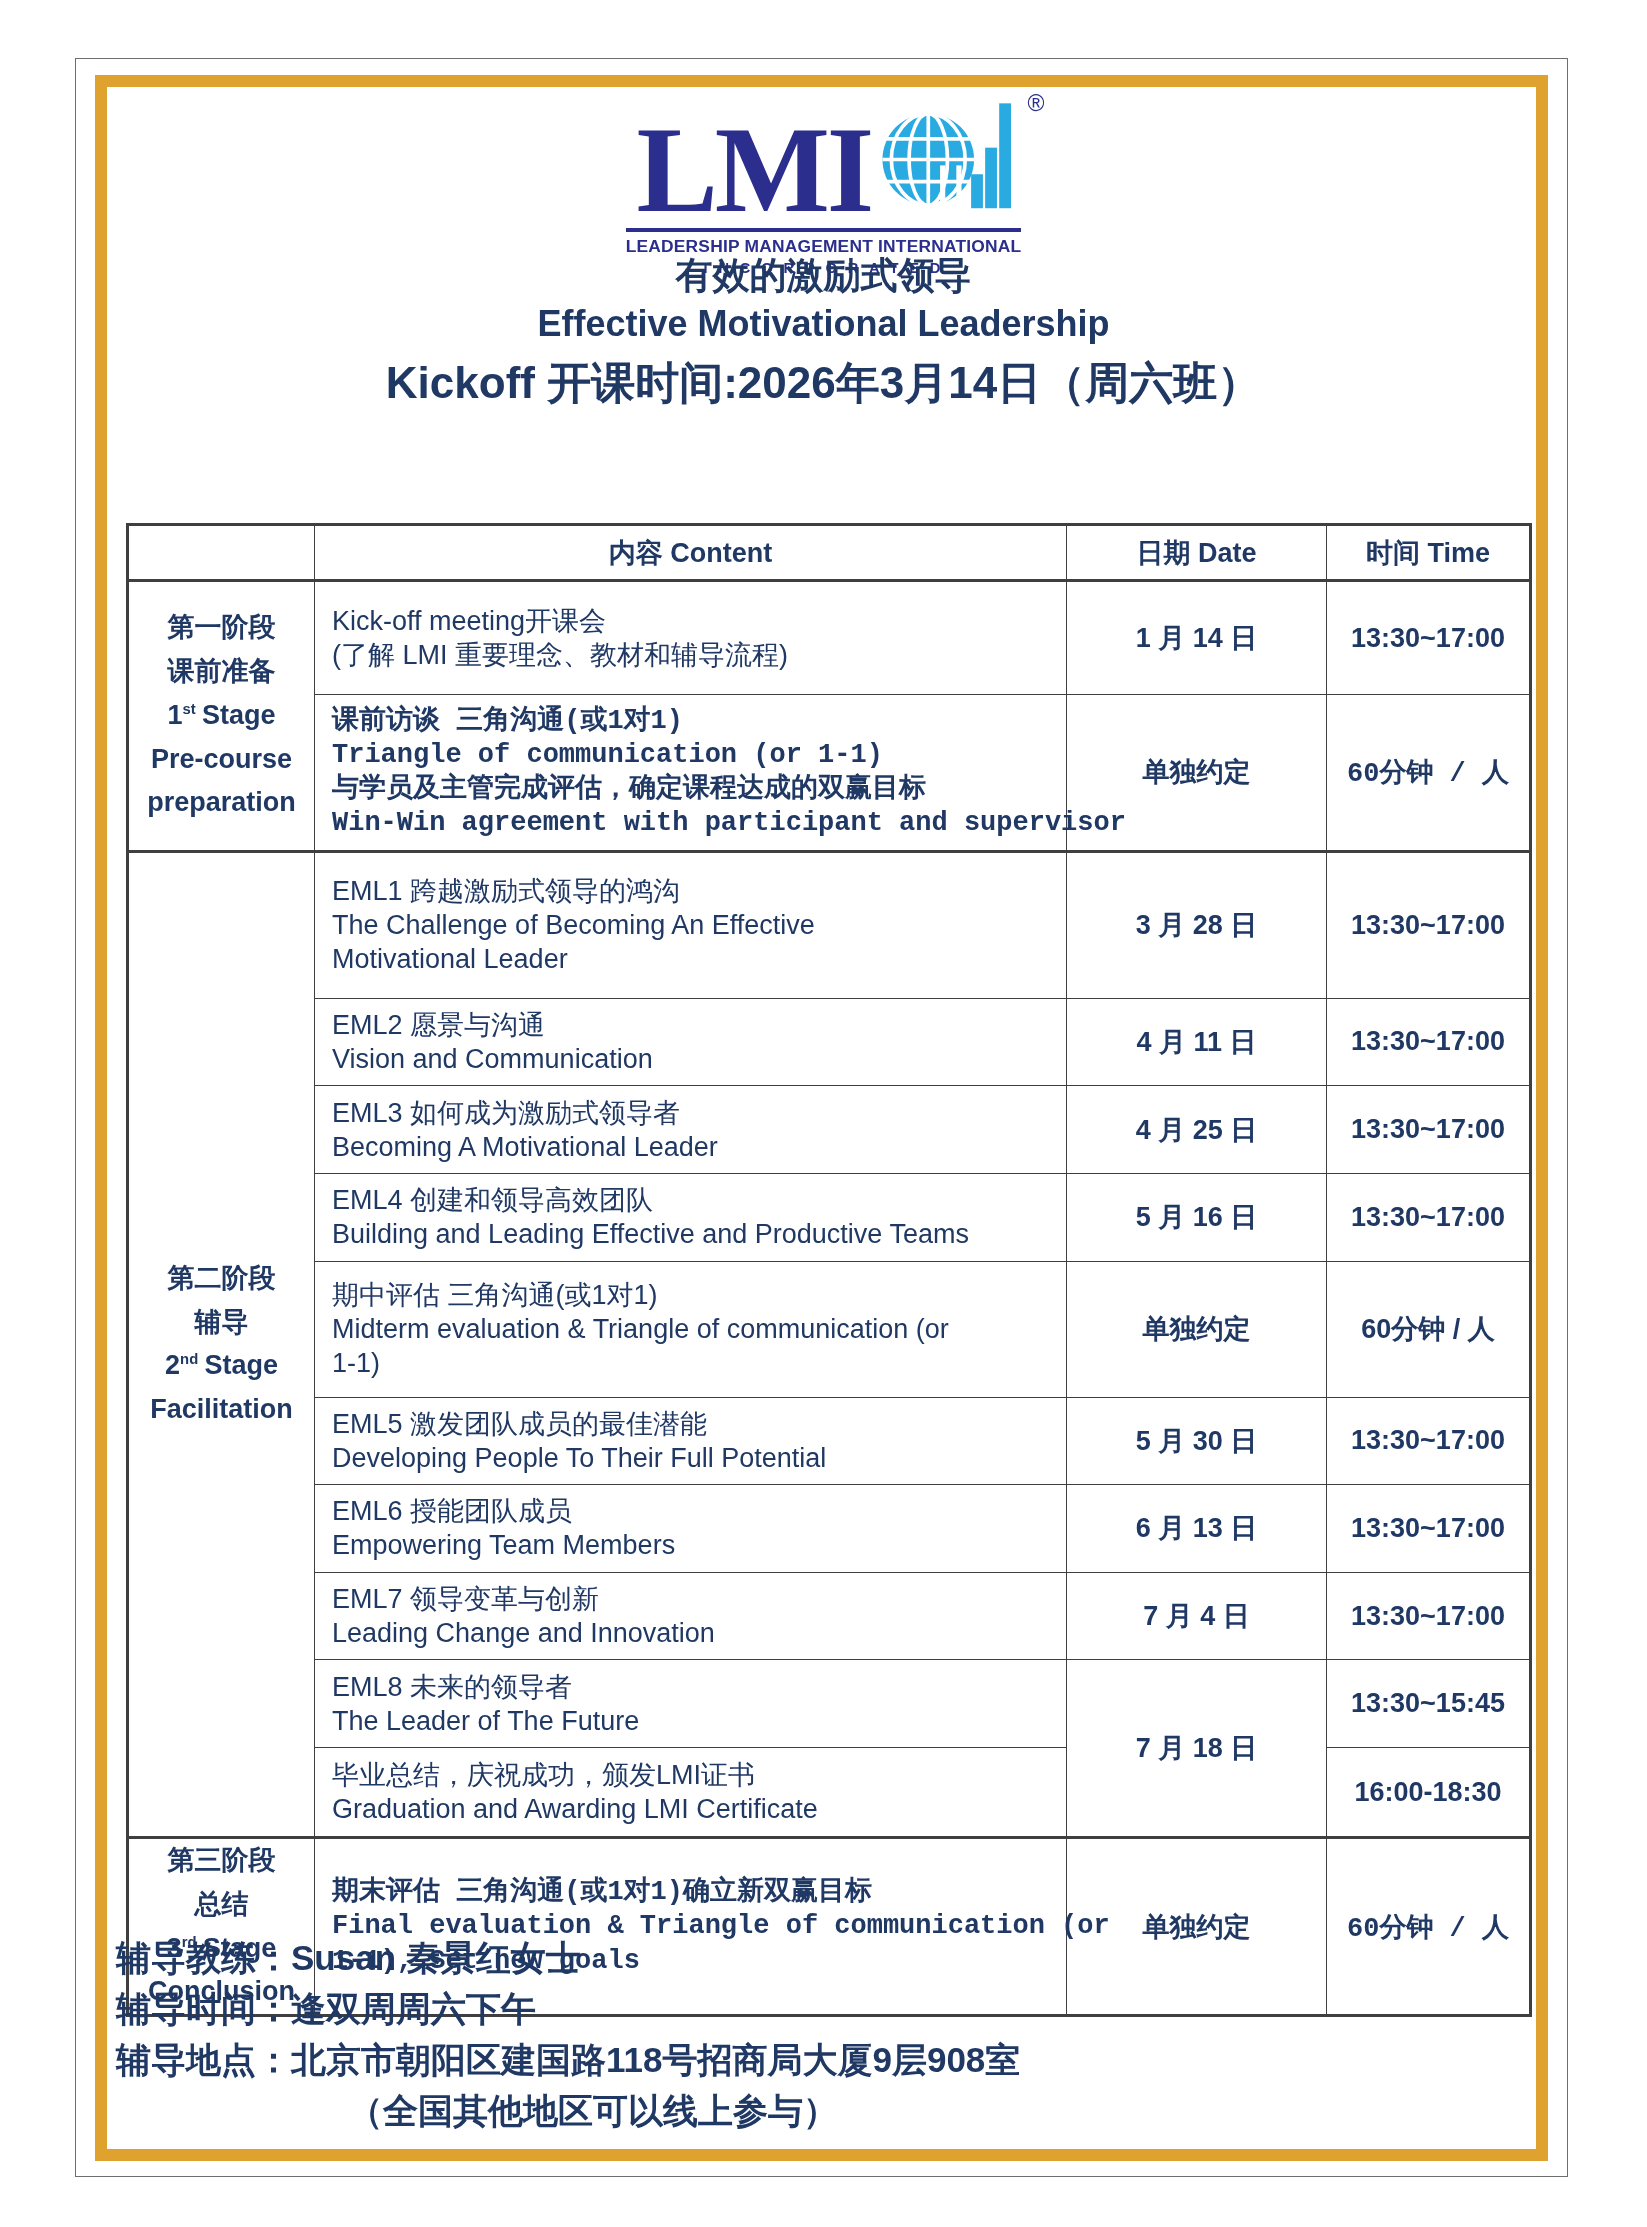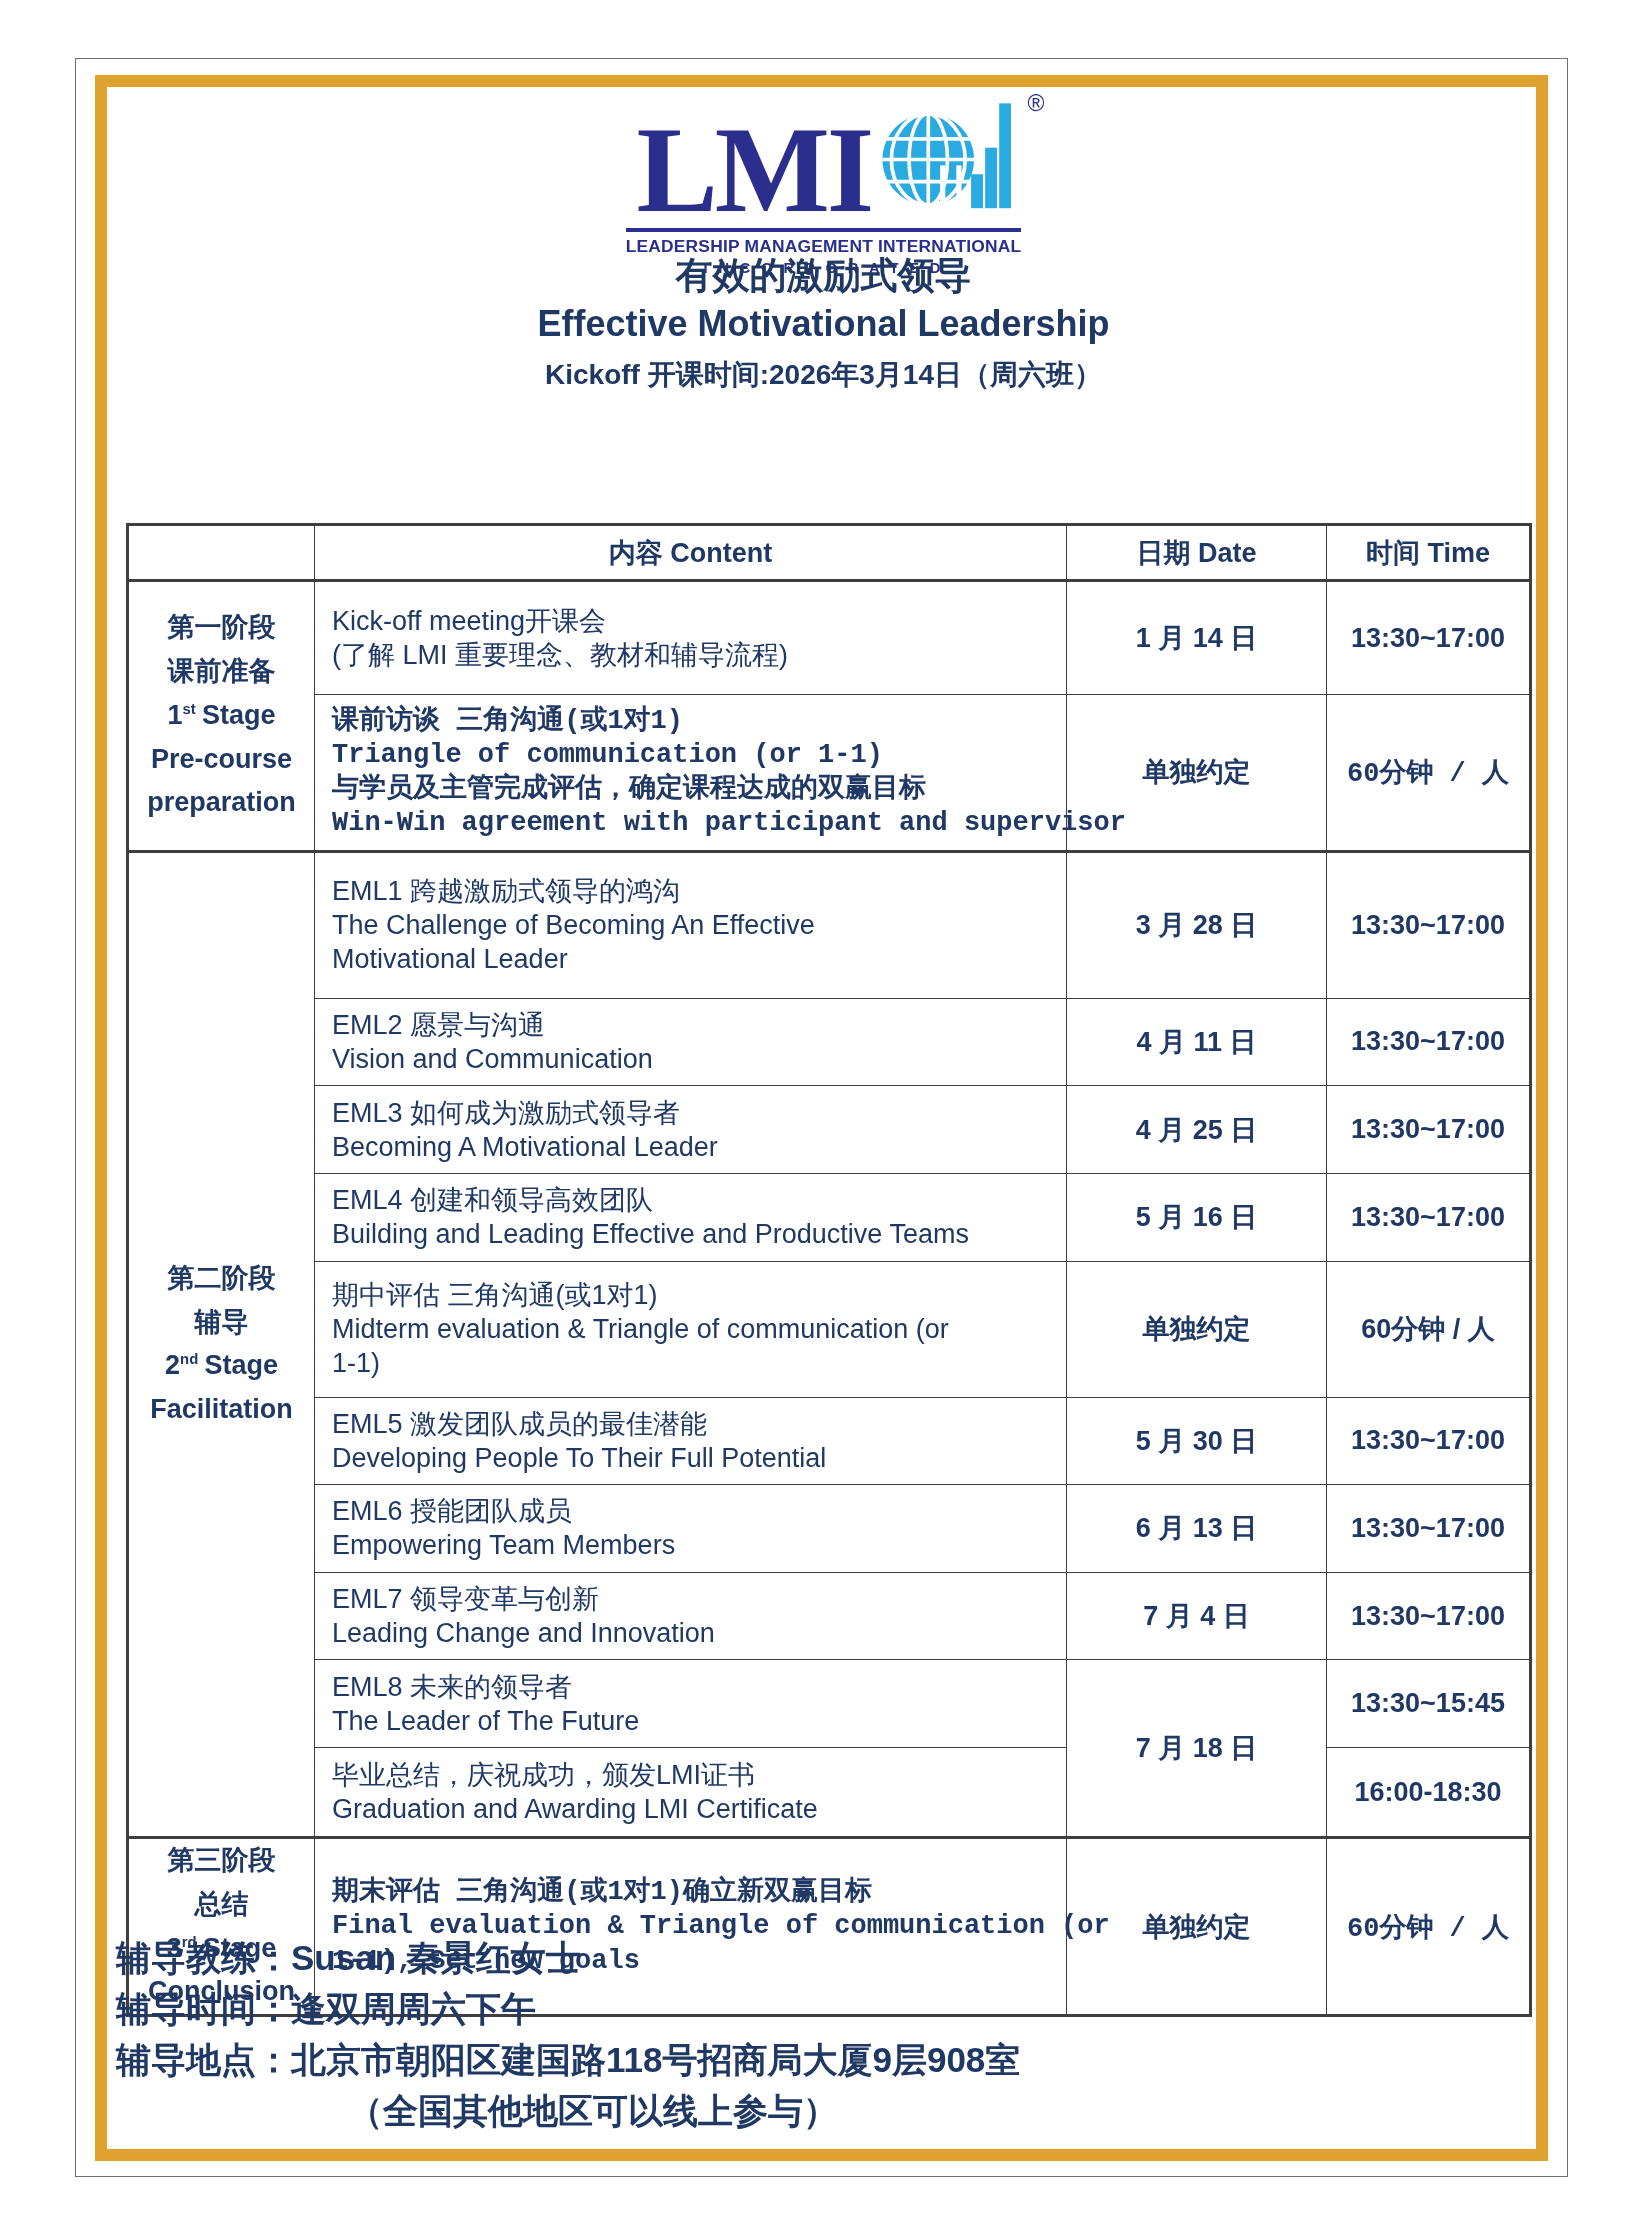--- a/index.html
+++ b/index.html
@@ -41,21 +41,21 @@
   .logo-line2 {
     font-weight:700; font-size:14.7px; color:#2b2e8c; margin-top:2.3px;
     letter-spacing:10.8px; padding-left:7.7px; white-space:nowrap;
   }
 
   
   .titles { position:absolute; top:257px; left:0; width:100%; text-align:center; font-weight:700; }
   .title-zh  { font-size:37px; line-height:1; margin-bottom:12px; }
   .title-en  { font-size:36px; line-height:1; margin-bottom:18.6px; }
   .title-sub { font-size:36px; line-height:1; margin-bottom:18.6px; }
-  .title-kick{ font-size:28px; line-height:1; }
+  .title-kick{ font-size:44px; line-height:1; }
 
   
   table.schedule {
     position:absolute; left:126px; top:487px; width:1403px;
     border-collapse:collapse; table-layout:fixed;
     border:3.1px solid #3f3f3f;
     margin-top:36px;
   }
   .c-stage   { width:187px; }
   .c-content { width:752px; }

